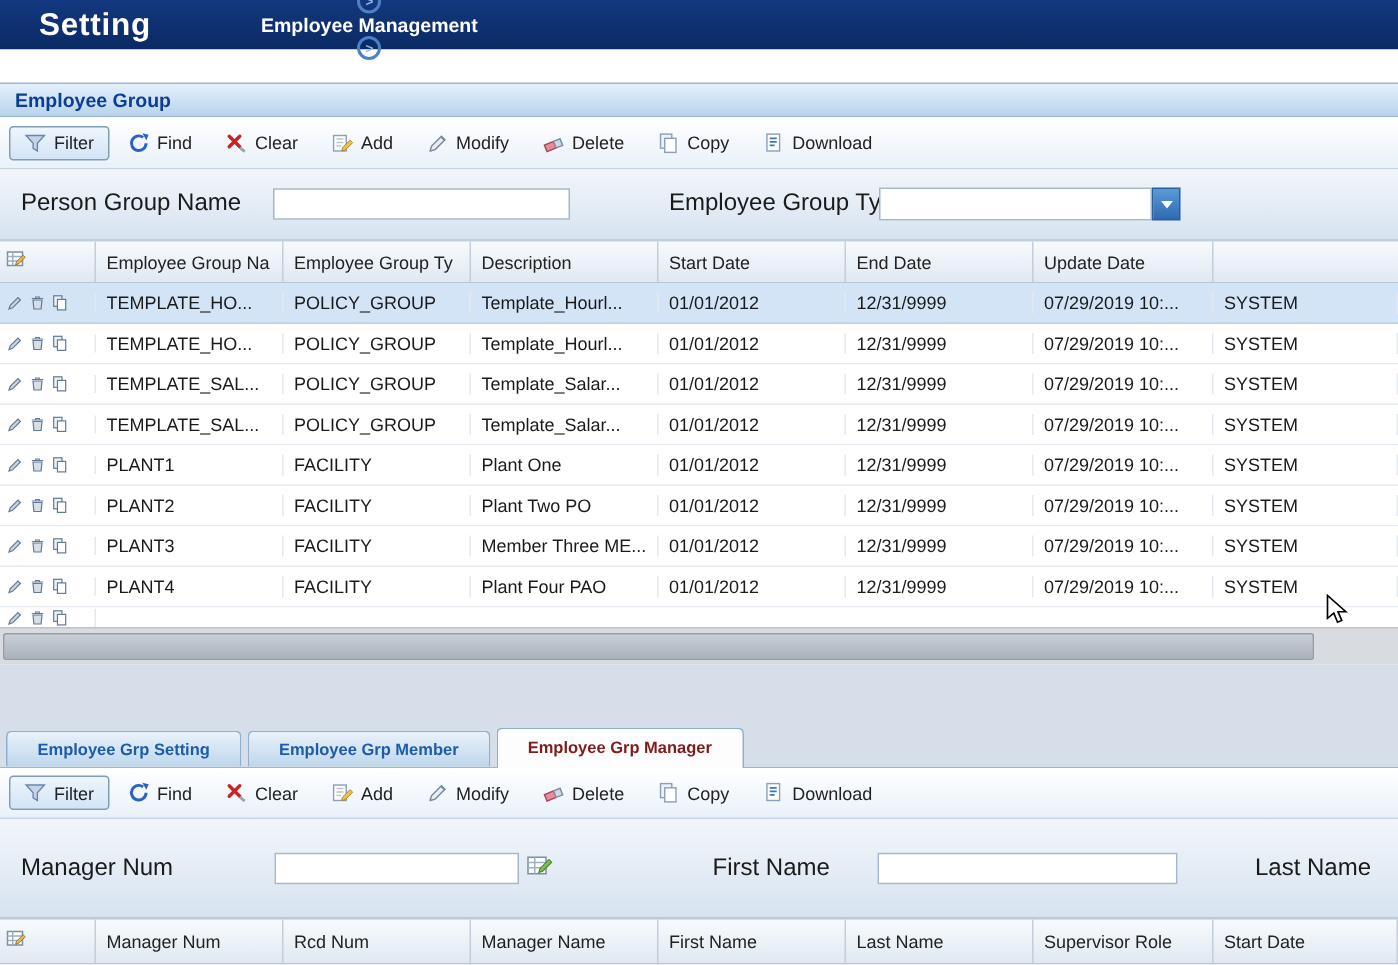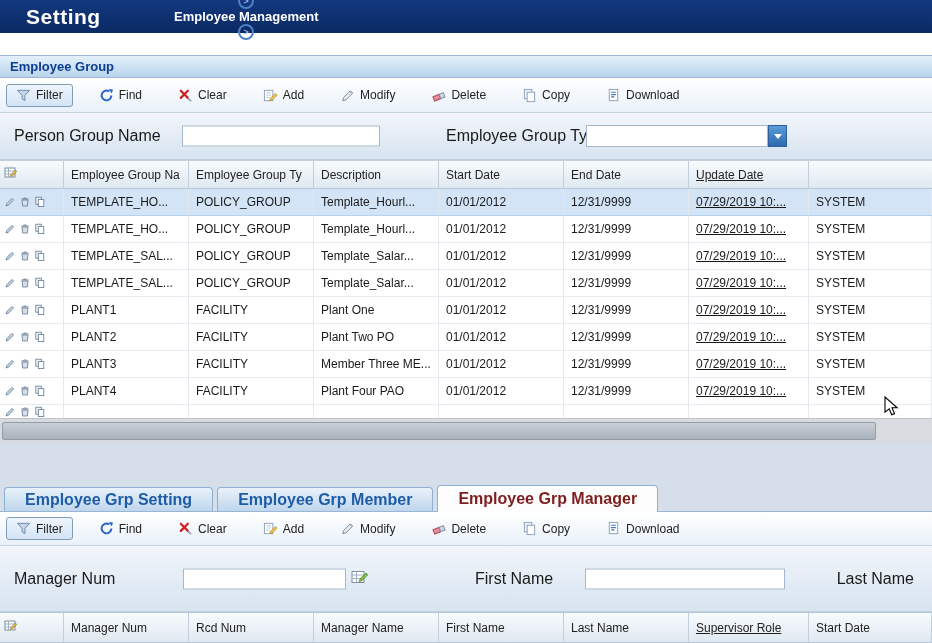--- a/index.html
+++ b/index.html
@@ -12,21 +12,21 @@
   .crumbs { display:flex; align-items:center;flex-direction:column; }
   .crumb { color:#fff; font-weight:bold; font-size:13px; margin:0 24px; cursor:pointer; white-space:nowrap; }
   .chev { width:16px; height:16px; border:2px solid #4d80c4; border-radius:50%; color:#8fb9ec; display:flex; align-items:center; justify-content:center; font-size:9px; font-weight:bold; line-height:1; }
 
   .gap1 { height:22px; background:#ffffff; }
 
   
   .section-hdr { height:23px; background:linear-gradient(#e4f0fb,#b9d4ec); border-top:1px solid #9ab6d4; border-bottom:1px solid #9ab6d4; display:flex; align-items:center; padding-left:10px; color:#0b3d91; font-weight:bold; font-size:13px; }
 
   
-  .toolbar { height:35px; background:linear-gradient(#ffffff,#e9f1f9); border-bottom:1px solid #c6d3e0; display:flex; align-items:center; padding-left:6px; gap:16px; }
+  .toolbar { height:35px; background:linear-gradient(#ffffff,#e9f1f9); border-bottom:1px solid #c6d3e0; display:flex; align-items:center; padding-left:6px; gap:2px; }
   .toolbar.second { border-top:1px solid #9ab6d4; height:35px; }
   .tb-btn { display:flex; align-items:center; gap:5px; background:transparent; border:1px solid transparent; padding:3px 9px; font:inherit; font-size:12px; color:#222; cursor:pointer; }
   .tb-btn.active { background:linear-gradient(#eef5fc,#d3e4f6); border:1px solid #7f9db9; border-radius:3px; }
   .tb-btn svg { display:block; }
 
   
   .filterbar { position:relative; background:linear-gradient(#f2f6fb,#d7e3f0); border-bottom:1px solid #c0cedd; }
   .fb1 { height:47px; }
   .fb2 { height:66px; }
   .flabel { position:absolute; top:50%; transform:translateY(-50%); color:#1a1a1a; font-size:16px; white-space:nowrap; }
@@ -34,38 +34,38 @@
   .combo { position:absolute; top:50%; transform:translateY(-50%); height:22px; display:flex; }
   .combo .ci { position:static; transform:none; height:22px; width:182px; border:1px solid #a5b8cb; background:#fff; padding:0 4px; font:inherit; }
   .combo-btn { width:19px; height:22px; background:linear-gradient(#5b9bd8,#2e6ab0); border:1px solid #2a5e9e; display:flex; align-items:center; justify-content:center; cursor:pointer; }
   .combo-arrow { width:0; height:0; border-left:4px solid transparent; border-right:4px solid transparent; border-top:5px solid #fff; }
   .lookup { position:absolute; top:50%; transform:translateY(-50%); cursor:pointer; }
 
   
   .grid-header { display:flex; height:29px; background:linear-gradient(#f8fbfd,#dfe8f1); border-top:1px solid #c3cedb; border-bottom:1px solid #b9c6d4; }
   .grid-header.bottom { height:31px; border-top:1px solid #b9c6d4; }
   .gh { border-right:1px solid #c3cedb; display:flex; align-items:center; padding:0 7px; color:#222; overflow:hidden; white-space:nowrap; cursor:pointer; }
-  .grid-row { display:flex; height:27px; background:#fff; border-bottom:1px solid #e6ebf1; cursor:pointer; }
+  .grid-row { display:flex; height:27px; background:#fff; border-bottom:1px solid #e6ebf1; cursor:pointer;align-items:center; }
   .grid-row.selected { background:#d3e4f7; border-bottom:1px solid #b9d2ec; }
   .grid-row.partial { height:13px; overflow:hidden; border-bottom:none; }
   .gc { border-right:1px solid #e4e9ef; padding:0 7px; display:flex; align-items:center; white-space:nowrap; overflow:hidden; }
   .w-icons { width:64px; flex:none; gap:3px; padding:0 4px; }
   .w1,.w2,.w3,.w4,.w5 { width:125px; flex:none; }
-  .w6 { width:120px; flex:none;text-decoration:underline; }
+  .w6 { width:120px; flex:none; }
   .w7 { flex:1 1 auto; min-width:0; }
   .ric { display:flex; cursor:pointer; }
 
   
   .hscroll { height:25px; background:#d8dce1; border-top:1px solid #c0c4ca; position:relative; }
   .hthumb { position:absolute; left:2px; top:3px; width:874px; height:18px; background:linear-gradient(#c9cfd7,#a9b1bb); border:1px solid #949ca6; border-radius:2px; cursor:pointer; }
 
   
   .tabs-strip { height:68px; background:#d6dfe9; position:relative; }
   .tabs-row { position:absolute; left:4px; bottom:0; display:flex; align-items:flex-end; }
-  .tab { display:flex; align-items:center; padding:0 20px; height:24px; background:linear-gradient(#e9f2fa,#bed6ec); border:1px solid #8fb0d0; border-bottom:none; border-radius:4px 4px 0 0; color:#1f5ca8; font-weight:bold; font-size:16px; margin-right:4px; cursor:pointer; white-space:nowrap; }
+  .tab { display:flex; align-items:center; padding:0 20px; height:24px; background:linear-gradient(#e9f2fa,#bed6ec); border:1px solid #8fb0d0; border-bottom:none; border-radius:4px 4px 0 0; color:#1f5ca8; font-weight:bold; font-size:11px; margin-right:4px; cursor:pointer; white-space:nowrap; }
   .tab.active { background:#fdfdfe; height:27px; color:#7f1d1d; margin-bottom:-1px; z-index:2; }
 
   
   .cursor { position:absolute; left:884px; top:396px; z-index:99; pointer-events:none; }
 </style>
 </head>
 <body>
 
 <header class="topnav">
   <div class="brand">Setting</div>

